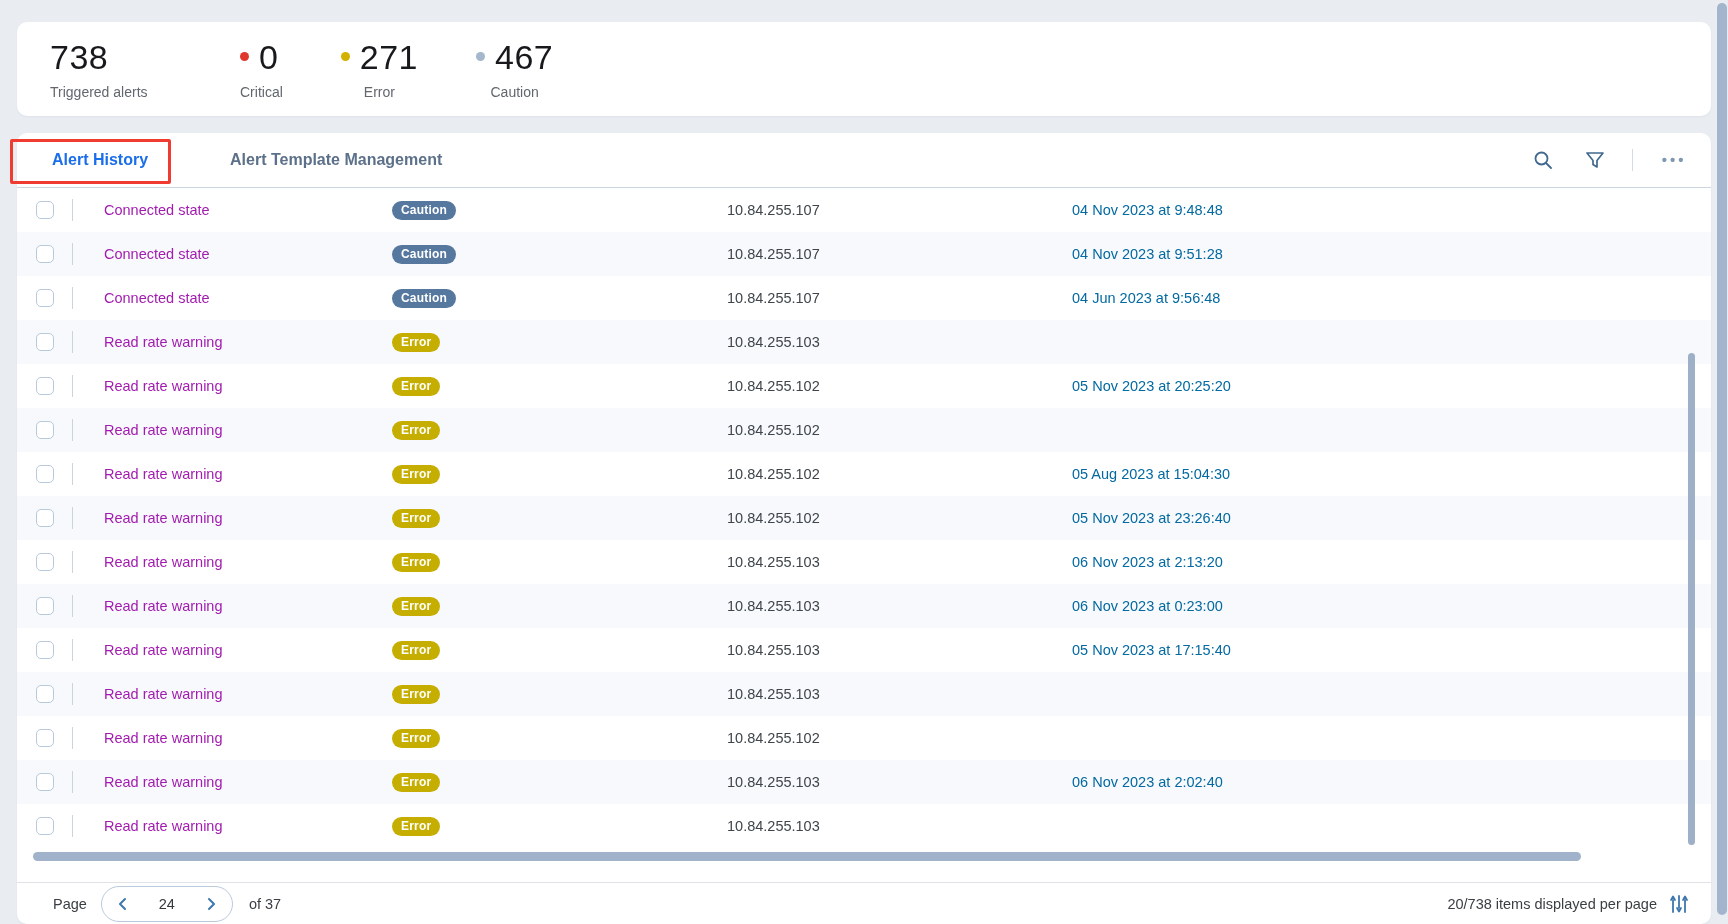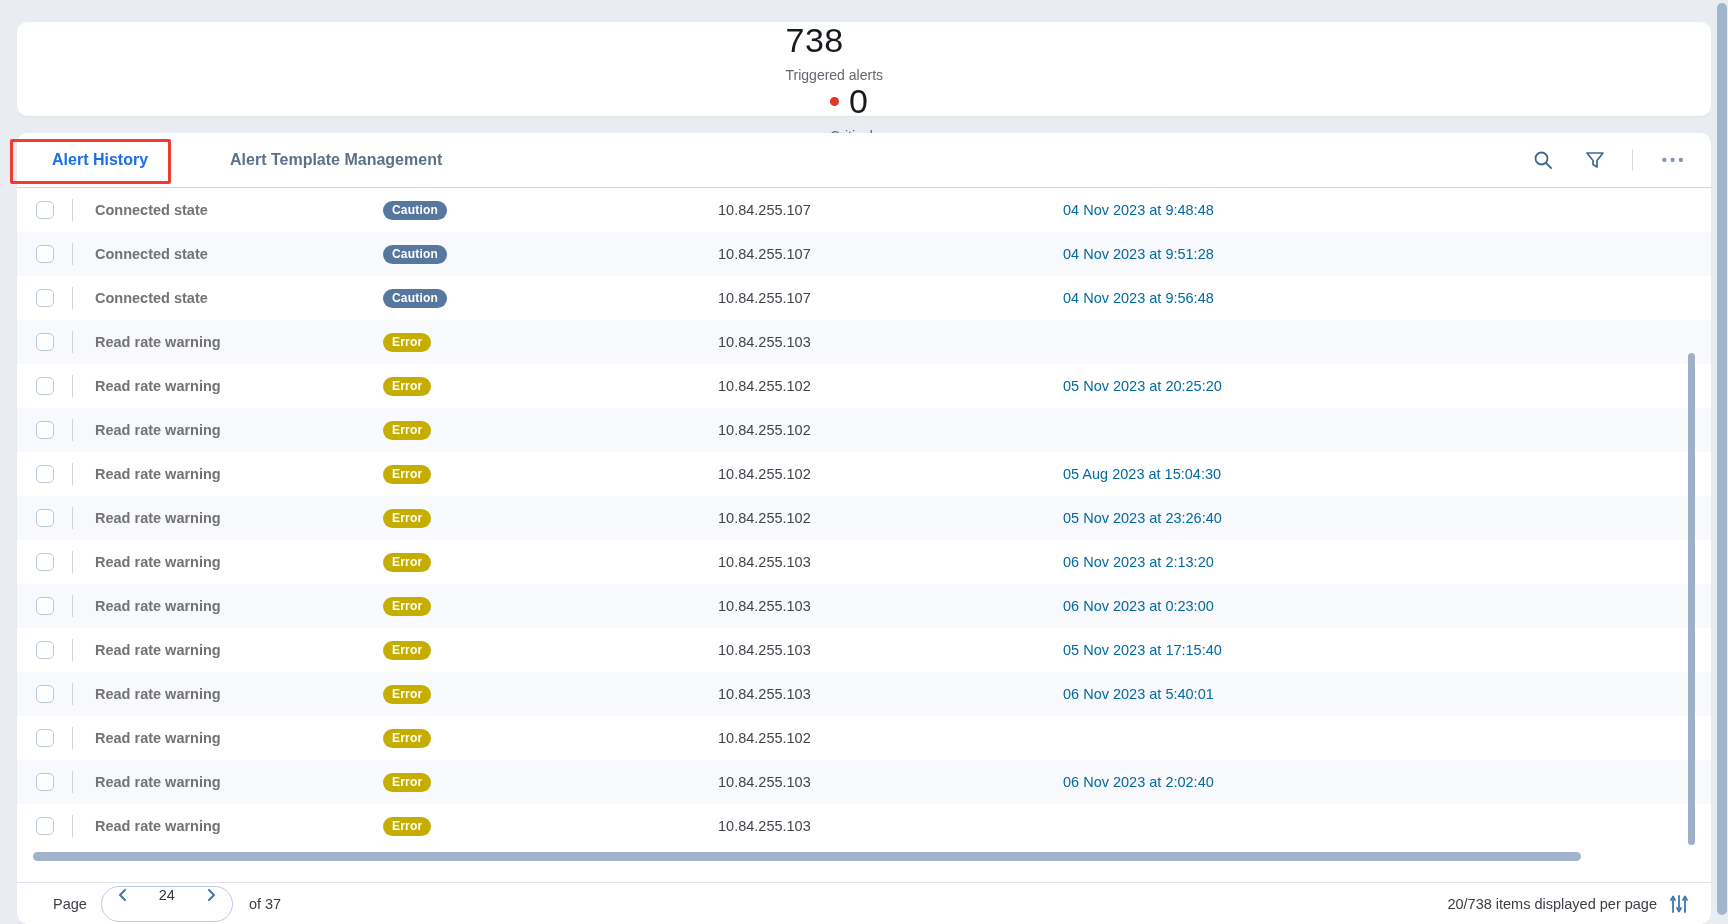--- a/index.html
+++ b/index.html
@@ -10,21 +10,21 @@
     position:relative;
     color:#3a3f44;
   }
   .card {
     position:absolute;
     background:#ffffff;
     border-radius:10px;
     box-shadow:0 1px 2px rgba(40,60,90,0.05);
   }
   
-  #summary-card { left:17px; top:22px; width:1694px; height:94px; display:flex; align-items:center; padding:0 0 0 33px;flex-direction:column; }
+  #summary-card { left:17px; top:22px; width:1694px; height:94px; display:flex; align-items:center; padding:0 0 0 33px; }
   .big-num { font-size:34px; color:#17191c; line-height:36px; letter-spacing:0.5px; }
   .stat-label { font-size:14px; color:#62676d; margin-top:9px; }
   .stat-main { width:190px; }
   .stat-item { margin-right:58px; display:flex; flex-direction:column; align-items:flex-start; }
   .stat-top { display:flex; align-items:center; }
   .stat-dot { width:9px; height:9px; border-radius:50%; margin-right:10px; flex:0 0 auto; }
   .stat-item .stat-label { align-self:center; }
   
   #table-card { left:17px; top:133px; width:1694px; height:791px; display:flex; flex-direction:column; }
   .tabs-row { height:55px; display:flex; align-items:center; padding:0 26px 0 35px; border-bottom:1px solid #ccd6e0; }
@@ -36,33 +36,33 @@
   .tb-icon { width:22px; height:22px; display:flex; align-items:center; justify-content:center; cursor:pointer; margin-left:30px; }
   .tb-divider { width:1px; height:22px; background:#d4dbe3; margin-left:26px; }
   .dots { color:#8099b3; font-size:15px; letter-spacing:3px; font-weight:bold; line-height:10px; }
   
   .rows-area { position:relative; }
   .trow { height:44px; display:flex; align-items:center; font-size:14.5px; }
   .trow:nth-child(even) { background:#f7f9fc; }
   .cell-check { width:55px; display:flex; align-items:center; padding-left:19px; flex:0 0 auto; }
   .checkbox { width:18px; height:18px; border:1.5px solid #b9c9dc; border-radius:5px; background:#fff; cursor:pointer; }
   .cell-vdiv { width:1px; height:22px; background:#ccd3da; flex:0 0 auto; }
-  .cell-name { margin-left:22px; flex:0 0 288px; color:#737373; cursor:pointer;font-weight:bold; }
+  .cell-name { margin-left:31px; flex:0 0 288px; color:#a21caf; cursor:pointer; }
   .cell-badge { flex:0 0 335px; }
   .badge { display:inline-block; color:#fff; font-size:12px; font-weight:bold; padding:2px 9px 3px; border-radius:10px; letter-spacing:0.2px; }
   .cell-ip { flex:0 0 345px; color:#3f454b; }
   .cell-time { flex:1; color:#0369a1; }
   
   .vscroll-thumb { position:absolute; width:7px; border-radius:4px; background:#9db0c8; }
   #table-vscroll { left:1671px; top:220px; height:492px; }
   .hscroll-thumb { position:absolute; left:16px; top:719px; height:9px; width:1548px; border-radius:5px; background:#a0b3cb; }
   #page-scrollbar { position:absolute; right:1px; top:3px; width:10px; height:912px; border-radius:5px; background:#a3b5cd; }
   
   .pagination { position:absolute; left:0; right:0; bottom:0; height:42px; border-top:1px solid #dfe3e8; display:flex; align-items:center; padding:0 22px 0 36px; font-size:14.5px; color:#3a3f44; }
-  .pager-pill { display:flex; align-items:flex-start; justify-content:space-between; width:132px; height:36px; border:1px solid #b9cade; border-radius:18px; margin:0 16px 0 14px; padding:0 13px; background:#fff; }
+  .pager-pill { display:flex; align-items:center; justify-content:space-between; width:132px; height:36px; border:1px solid #b9cade; border-radius:18px; margin:0 16px 0 14px; padding:0 13px; background:#fff; }
   .pager-page-num { font-size:14.5px; color:#33383d; }
   .chev { width:16px; height:16px; cursor:pointer; display:flex; align-items:center; justify-content:center; }
   .pag-spacer { flex:1; }
   .items-info { margin-right:12px; }
   .sliders-icon { width:20px; height:20px; cursor:pointer; }
   
   #annotation-box { position:absolute; left:10px; top:139px; width:161px; height:45px; border-style:solid; border-width:3px; border-radius:2px; pointer-events:none; }
   svg { display:block; }
 </style>
 </head>
@@ -147,21 +147,21 @@
   </div>
 
   <div class="trow">
     <div class="cell-check">
           <div class="checkbox"></div>
         </div>
     <div class="cell-vdiv"></div>
     <div class="cell-name">Connected state</div>
     <div class="cell-badge"><span class="badge" style="background: rgb(86, 119, 158);">Caution</span></div>
     <div class="cell-ip">10.84.255.107</div>
-    <div class="cell-time">04 Nov 2023 at 9:56:48</div>
+    <div class="cell-time">04 Jun 2023 at 9:56:48</div>
   </div>
 
   <div class="trow">
     <div class="cell-check">
           <div class="checkbox"></div>
         </div>
     <div class="cell-vdiv"></div>
     <div class="cell-name">Read rate warning</div>
     <div class="cell-badge"><span class="badge" style="background: rgb(197, 174, 0);">Error</span></div>
     <div class="cell-ip">10.84.255.103</div>
@@ -244,21 +244,20 @@
   </div>
 
   <div class="trow">
     <div class="cell-check">
           <div class="checkbox"></div>
         </div>
     <div class="cell-vdiv"></div>
     <div class="cell-name">Read rate warning</div>
     <div class="cell-badge"><span class="badge" style="background: rgb(197, 174, 0);">Error</span></div>
     <div class="cell-ip">10.84.255.103</div>
-    <div class="cell-time">06 Nov 2023 at 5:40:01</div>
   </div>
 
   <div class="trow">
     <div class="cell-check">
           <div class="checkbox"></div>
         </div>
     <div class="cell-vdiv"></div>
     <div class="cell-name">Read rate warning</div>
     <div class="cell-badge"><span class="badge" style="background: rgb(197, 174, 0);">Error</span></div>
     <div class="cell-ip">10.84.255.102</div>

